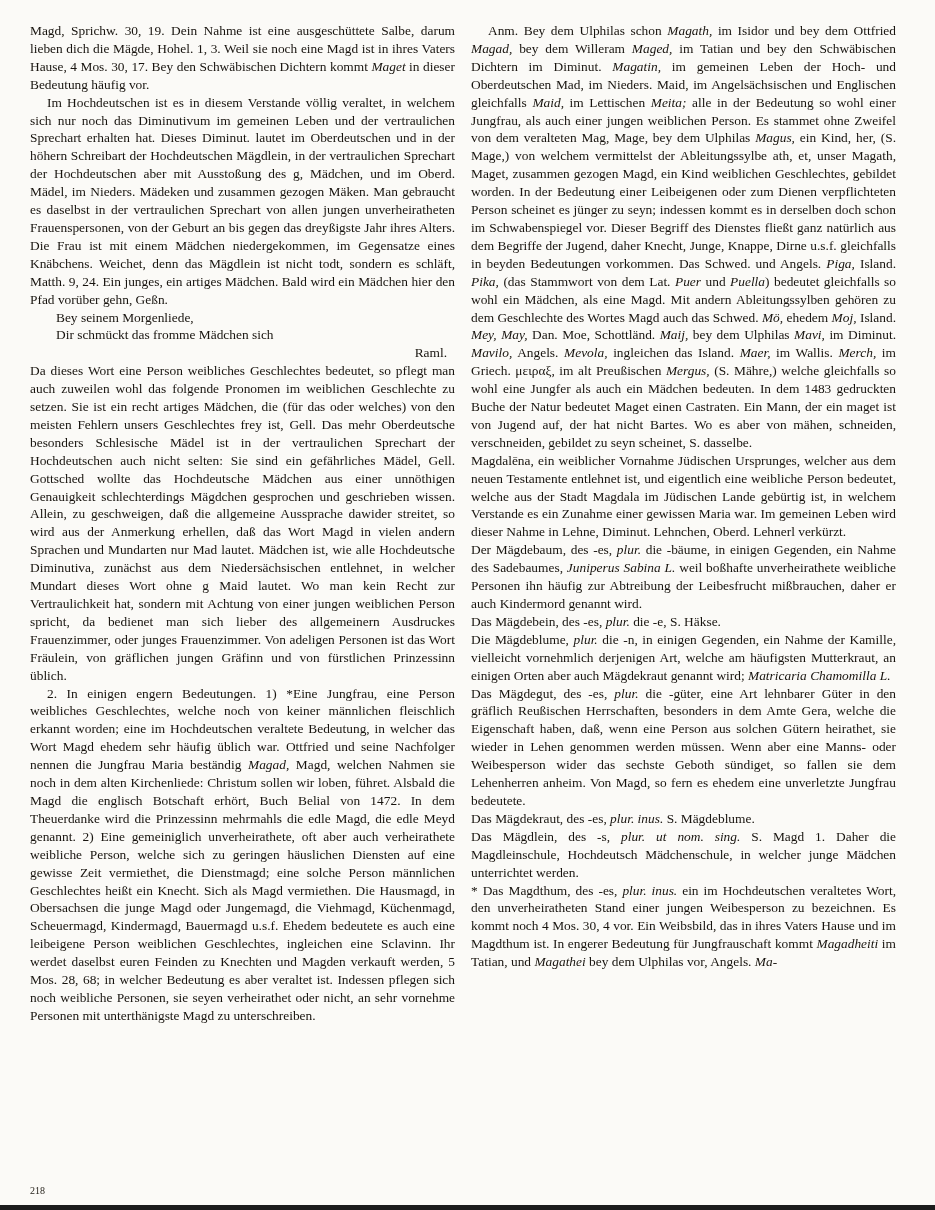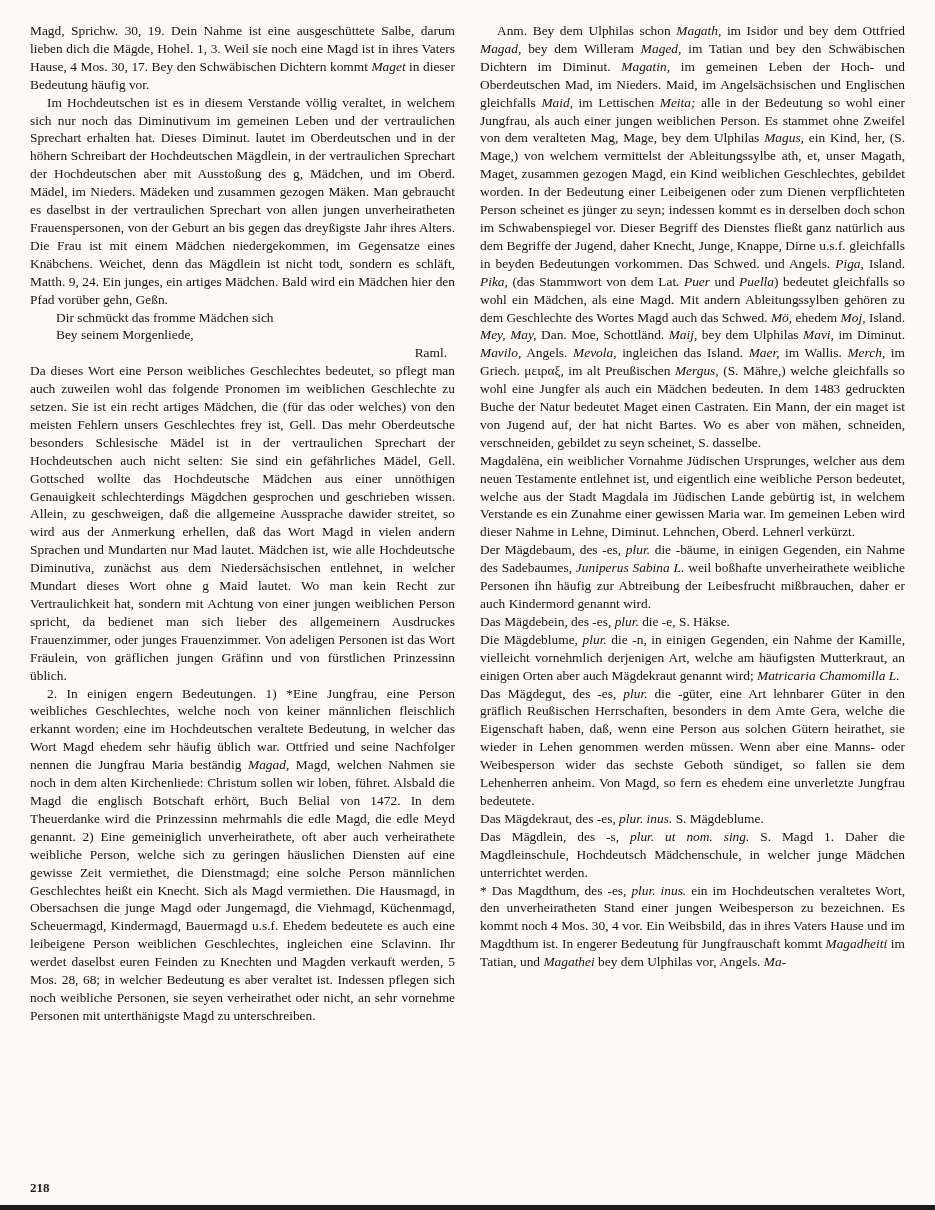--- a/index.html
+++ b/index.html
@@ -9,56 +9,56 @@
     background: #fbfaf7;
     color: #17130e;
     font-family: "Liberation Serif", serif;
     overflow: hidden;
   }
   .page {
     position: relative;
     width: 935px; height: 1210px;
     padding: 22px 30px 0 30px;
   }
-  .columns { display: flex; gap: 25px; }
+  .columns { display: flex; gap: 16px; }
   .col {
     width: 425px;
     font-size: 13.4px;
     line-height: 17.9px;
     text-align: justify;
     hyphens: auto;
     overflow: hidden;
     max-height: 1150px;
   }
   .col p { margin: 0; }
   p.indent { text-indent: 17px; }
   p.verse { text-align: left; text-indent: 26px; }
   p.attribution { text-align: right; padding-right: 8px; }
   .it { font-style: italic; }
   .bd { font-weight: normal; }
   .footer {
     position: absolute; left: 30px; bottom: 14px;
-    font-size: 13px; color: #201c16; font-weight: bold;
+    font-size: 10px; color: #201c16;
   }
   .bottom-rule {
     position: absolute; left: 0; bottom: 0;
     width: 100%; height: 5px;
     background: #1c1c1c;
   }
 </style>
 </head>
 <body>
 
 <div class="page">
   <div class="columns">
     <div class="col">
         <p><span>Magd, Sprichw. 30, 19. Dein Nahme ist eine ausgeschüttete Salbe, darum lieben dich die Mägde, Hohel. 1, 3. Weil sie noch eine Magd ist in ihres Vaters Hause, 4 Mos. 30, 17. Bey den Schwäbischen Dichtern kommt </span><span class="it">Maget</span><span> in dieser Bedeutung häufig vor.</span></p>
         <p class="indent"><span>Im Hochdeutschen ist es in diesem Verstande völlig veraltet, in welchem sich nur noch das Diminutivum im gemeinen Leben und der vertraulichen Sprechart erhalten hat. Dieses Diminut. lautet im Oberdeutschen und in der höhern Schreibart der Hochdeutschen Mägdlein, in der vertraulichen Sprechart der Hochdeutschen aber mit Ausstoßung des g, Mädchen, und im Oberd. Mädel, im Nieders. Mädeken und zusammen gezogen Mäken. Man gebraucht es daselbst in der vertraulichen Sprechart von allen jungen unverheiratheten Frauenspersonen, von der Geburt an bis gegen das dreyßigste Jahr ihres Alters. Die Frau ist mit einem Mädchen niedergekommen, im Gegensatze eines Knäbchens. Weichet, denn das Mägdlein ist nicht todt, sondern es schläft, Matth. 9, 24. Ein junges, ein artiges Mädchen. Bald wird ein Mädchen hier den Pfad vorüber gehn, Geßn.</span></p>
+        <p class="verse"><span>Bey seinem Morgenliede,</span></p>
         <p class="verse"><span>Dir schmückt das fromme Mädchen sich</span></p>
-        <p class="verse"><span>Bey seinem Morgenliede,</span></p>
         <p class="attribution"><span>Raml.</span></p>
         <p><span>Da dieses Wort eine Person weibliches Geschlechtes bedeutet, so pflegt man auch zuweilen wohl das folgende Pronomen im weiblichen Geschlechte zu setzen. Sie ist ein recht artiges Mädchen, die (für das oder welches) von den meisten Fehlern unsers Geschlechtes frey ist, Gell. Das mehr Oberdeutsche besonders Schlesische Mädel ist in der vertraulichen Sprechart der Hochdeutschen auch nicht selten: Sie sind ein gefährliches Mädel, Gell. Gottsched wollte das Hochdeutsche Mädchen aus einer unnöthigen Genauigkeit schlechterdings Mägdchen gesprochen und geschrieben wissen. Allein, zu geschweigen, daß die allgemeine Aussprache dawider streitet, so wird aus der Anmerkung erhellen, daß das Wort Magd in vielen andern Sprachen und Mundarten nur Mad lautet. Mädchen ist, wie alle Hochdeutsche Diminutiva, zunächst aus dem Niedersächsischen entlehnet, in welcher Mundart dieses Wort ohne g Maid lautet. Wo man kein Recht zur Vertraulichkeit hat, sondern mit Achtung von einer jungen weiblichen Person spricht, da bedienet man sich lieber des allgemeinern Ausdruckes Frauenzimmer, oder junges Frauenzimmer. Von adeligen Personen ist das Wort Fräulein, von gräflichen jungen Gräfinn und von fürstlichen Prinzessinn üblich.</span></p>
         <p class="indent"><span>2. In einigen engern Bedeutungen. 1) *Eine Jungfrau, eine Person weibliches Geschlechtes, welche noch von keiner männlichen fleischlich erkannt worden; eine im Hochdeutschen veraltete Bedeutung, in welcher das Wort Magd ehedem sehr häufig üblich war. Ottfried und seine Nachfolger nennen die Jungfrau Maria beständig </span><span class="it">Magad,</span><span> Magd, welchen Nahmen sie noch in dem alten Kirchenliede: Christum sollen wir loben, führet. Alsbald die Magd die englisch Botschaft erhört, Buch Belial von 1472. In dem Theuerdanke wird die Prinzessinn mehrmahls die edle Magd, die edle Meyd genannt. 2) Eine gemeiniglich unverheirathete, oft aber auch verheirathete weibliche Person, welche sich zu geringen häuslichen Diensten auf eine gewisse Zeit vermiethet, die Dienstmagd; eine solche Person männlichen Geschlechtes heißt ein Knecht. Sich als Magd vermiethen. Die Hausmagd, in Obersachsen die junge Magd oder Jungemagd, die Viehmagd, Küchenmagd, Scheuermagd, Kindermagd, Bauermagd u.s.f. Ehedem bedeutete es auch eine leibeigene Person weiblichen Geschlechtes, ingleichen eine Sclavinn. Ihr werdet daselbst euren Feinden zu Knechten und Magden verkauft werden, 5 Mos. 28, 68; in welcher Bedeutung es aber veraltet ist. Indessen pflegen sich noch weibliche Personen, sie seyen verheirathet oder nicht, an sehr vornehme Personen mit unterthänigste Magd zu unterschreiben.</span></p>
       </div>
     <div class="col">
         <p class="indent"><span>Anm. Bey dem Ulphilas schon </span><span class="it">Magath,</span><span> im Isidor und bey dem Ottfried </span><span class="it">Magad,</span><span> bey dem Willeram </span><span class="it">Maged,</span><span> im Tatian und bey den Schwäbischen Dichtern im Diminut. </span><span class="it">Magatin,</span><span> im gemeinen Leben der Hoch- und Oberdeutschen Mad, im Nieders. Maid, im Angelsächsischen und Englischen gleichfalls </span><span class="it">Maid,</span><span> im Lettischen </span><span class="it">Meita;</span><span> alle in der Bedeutung so wohl einer Jungfrau, als auch einer jungen weiblichen Person. Es stammet ohne Zweifel von dem veralteten Mag, Mage, bey dem Ulphilas </span><span class="it">Magus,</span><span> ein Kind, her, (S. Mage,) von welchem vermittelst der Ableitungssylbe ath, et, unser Magath, Maget, zusammen gezogen Magd, ein Kind weiblichen Geschlechtes, gebildet worden. In der Bedeutung einer Leibeigenen oder zum Dienen verpflichteten Person scheinet es jünger zu seyn; indessen kommt es in derselben doch schon im Schwabenspiegel vor. Dieser Begriff des Dienstes fließt ganz natürlich aus dem Begriffe der Jugend, daher Knecht, Junge, Knappe, Dirne u.s.f. gleichfalls in beyden Bedeutungen vorkommen. Das Schwed. und Angels. </span><span class="it">Piga,</span><span> Island. </span><span class="it">Pika,</span><span> (das Stammwort von dem Lat. </span><span class="it">Puer</span><span> und </span><span class="it">Puella</span><span>) bedeutet gleichfalls so wohl ein Mädchen, als eine Magd. Mit andern Ableitungssylben gehören zu dem Geschlechte des Wortes Magd auch das Schwed. </span><span class="it">Mö,</span><span> ehedem </span><span class="it">Moj,</span><span> Island. </span><span class="it">Mey, May,</span><span> Dan. Moe, Schottländ. </span><span class="it">Maij,</span><span> bey dem Ulphilas </span><span class="it">Mavi,</span><span> im Diminut. </span><span class="it">Mavilo,</span><span> Angels. </span><span class="it">Mevola,</span><span> ingleichen das Island. </span><span class="it">Maer,</span><span> im Wallis. </span><span class="it">Merch,</span><span> im Griech. μειραξ, im alt Preußischen </span><span class="it">Mergus,</span><span> (S. Mähre,) welche gleichfalls so wohl eine Jungfer als auch ein Mädchen bedeuten. In dem 1483 gedruckten Buche der Natur bedeutet Maget einen Castraten. Ein Mann, der ein maget ist von Jugend auf, der hat nicht Bartes. Wo es aber von mähen, schneiden, verschneiden, gebildet zu seyn scheinet, S. dasselbe.</span></p>
         <p><span class="bd">Magdalēna,</span><span> ein weiblicher Vornahme Jüdischen Ursprunges, welcher aus dem neuen Testamente entlehnet ist, und eigentlich eine weibliche Person bedeutet, welche aus der Stadt Magdala im Jüdischen Lande gebürtig ist, in welchem Verstande es ein Zunahme einer gewissen Maria war. Im gemeinen Leben wird dieser Nahme in Lehne, Diminut. Lehnchen, Oberd. Lehnerl verkürzt.</span></p>
         <p><span class="bd">Der Mägdebaum,</span><span> des -es, </span><span class="it">plur.</span><span> die -bäume, in einigen Gegenden, ein Nahme des Sadebaumes, </span><span class="it">Juniperus Sabina L.</span><span> weil boßhafte unverheirathete weibliche Personen ihn häufig zur Abtreibung der Leibesfrucht mißbrauchen, daher er auch Kindermord genannt wird.</span></p>
         <p><span class="bd">Das Mägdebein,</span><span> des -es, </span><span class="it">plur.</span><span> die -e, S. Häkse.</span></p>
         <p><span class="bd">Die Mägdeblume,</span><span> </span><span class="it">plur.</span><span> die -n, in einigen Gegenden, ein Nahme der Kamille, vielleicht vornehmlich derjenigen Art, welche am häufigsten Mutterkraut, an einigen Orten aber auch Mägdekraut genannt wird; </span><span class="it">Matricaria Chamomilla L.</span></p>

